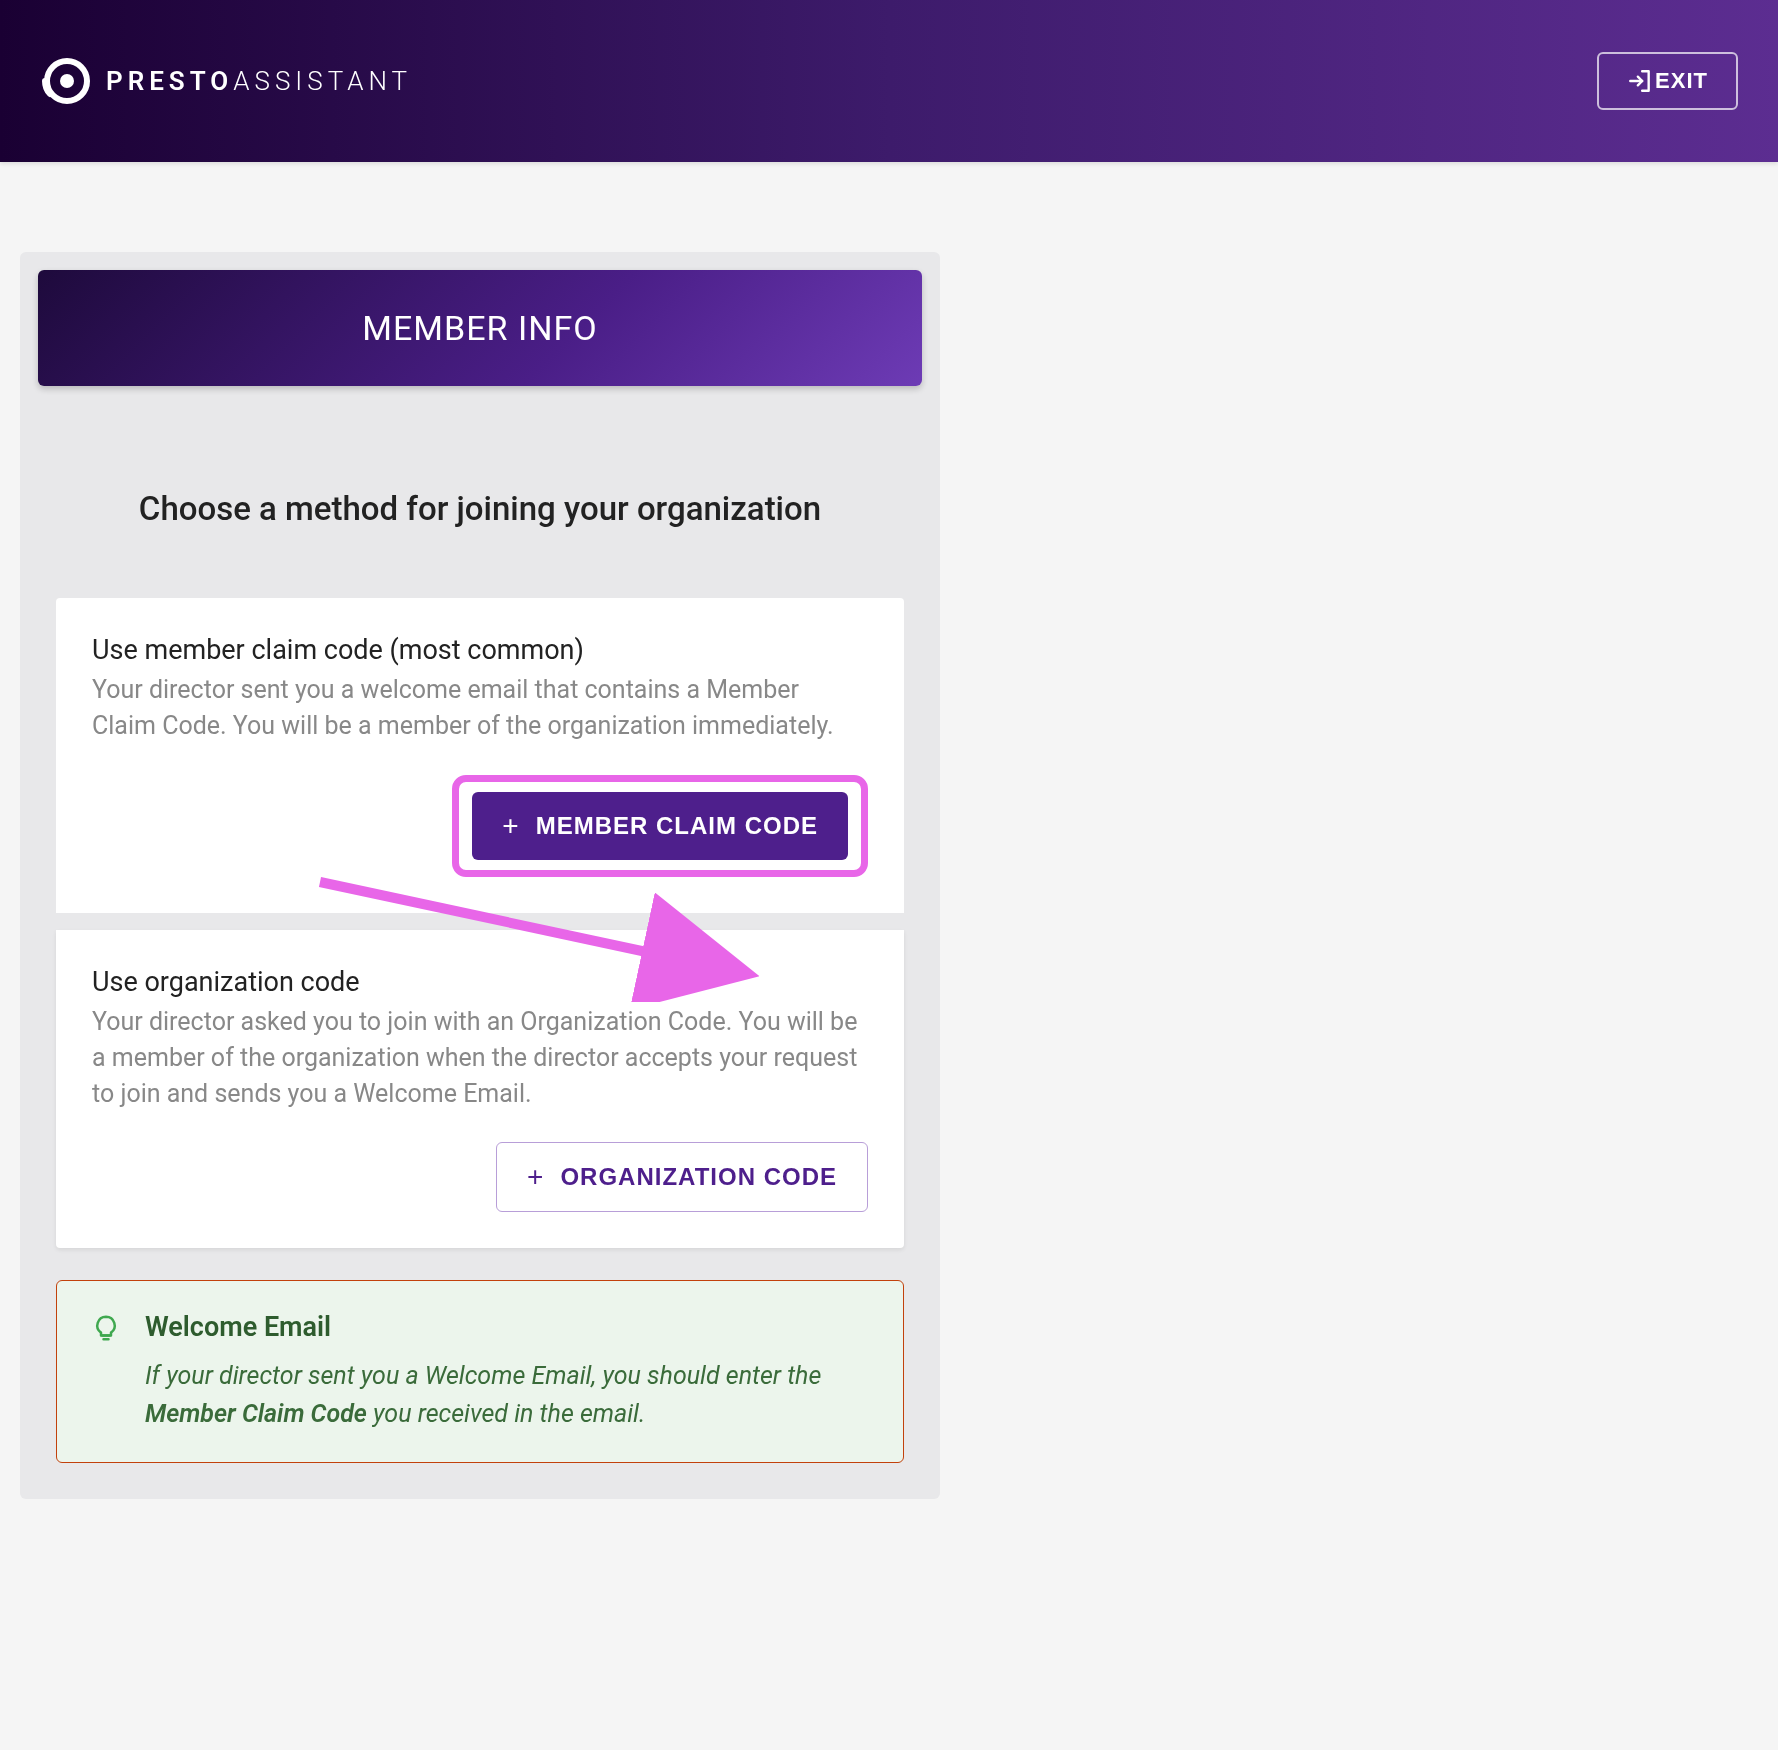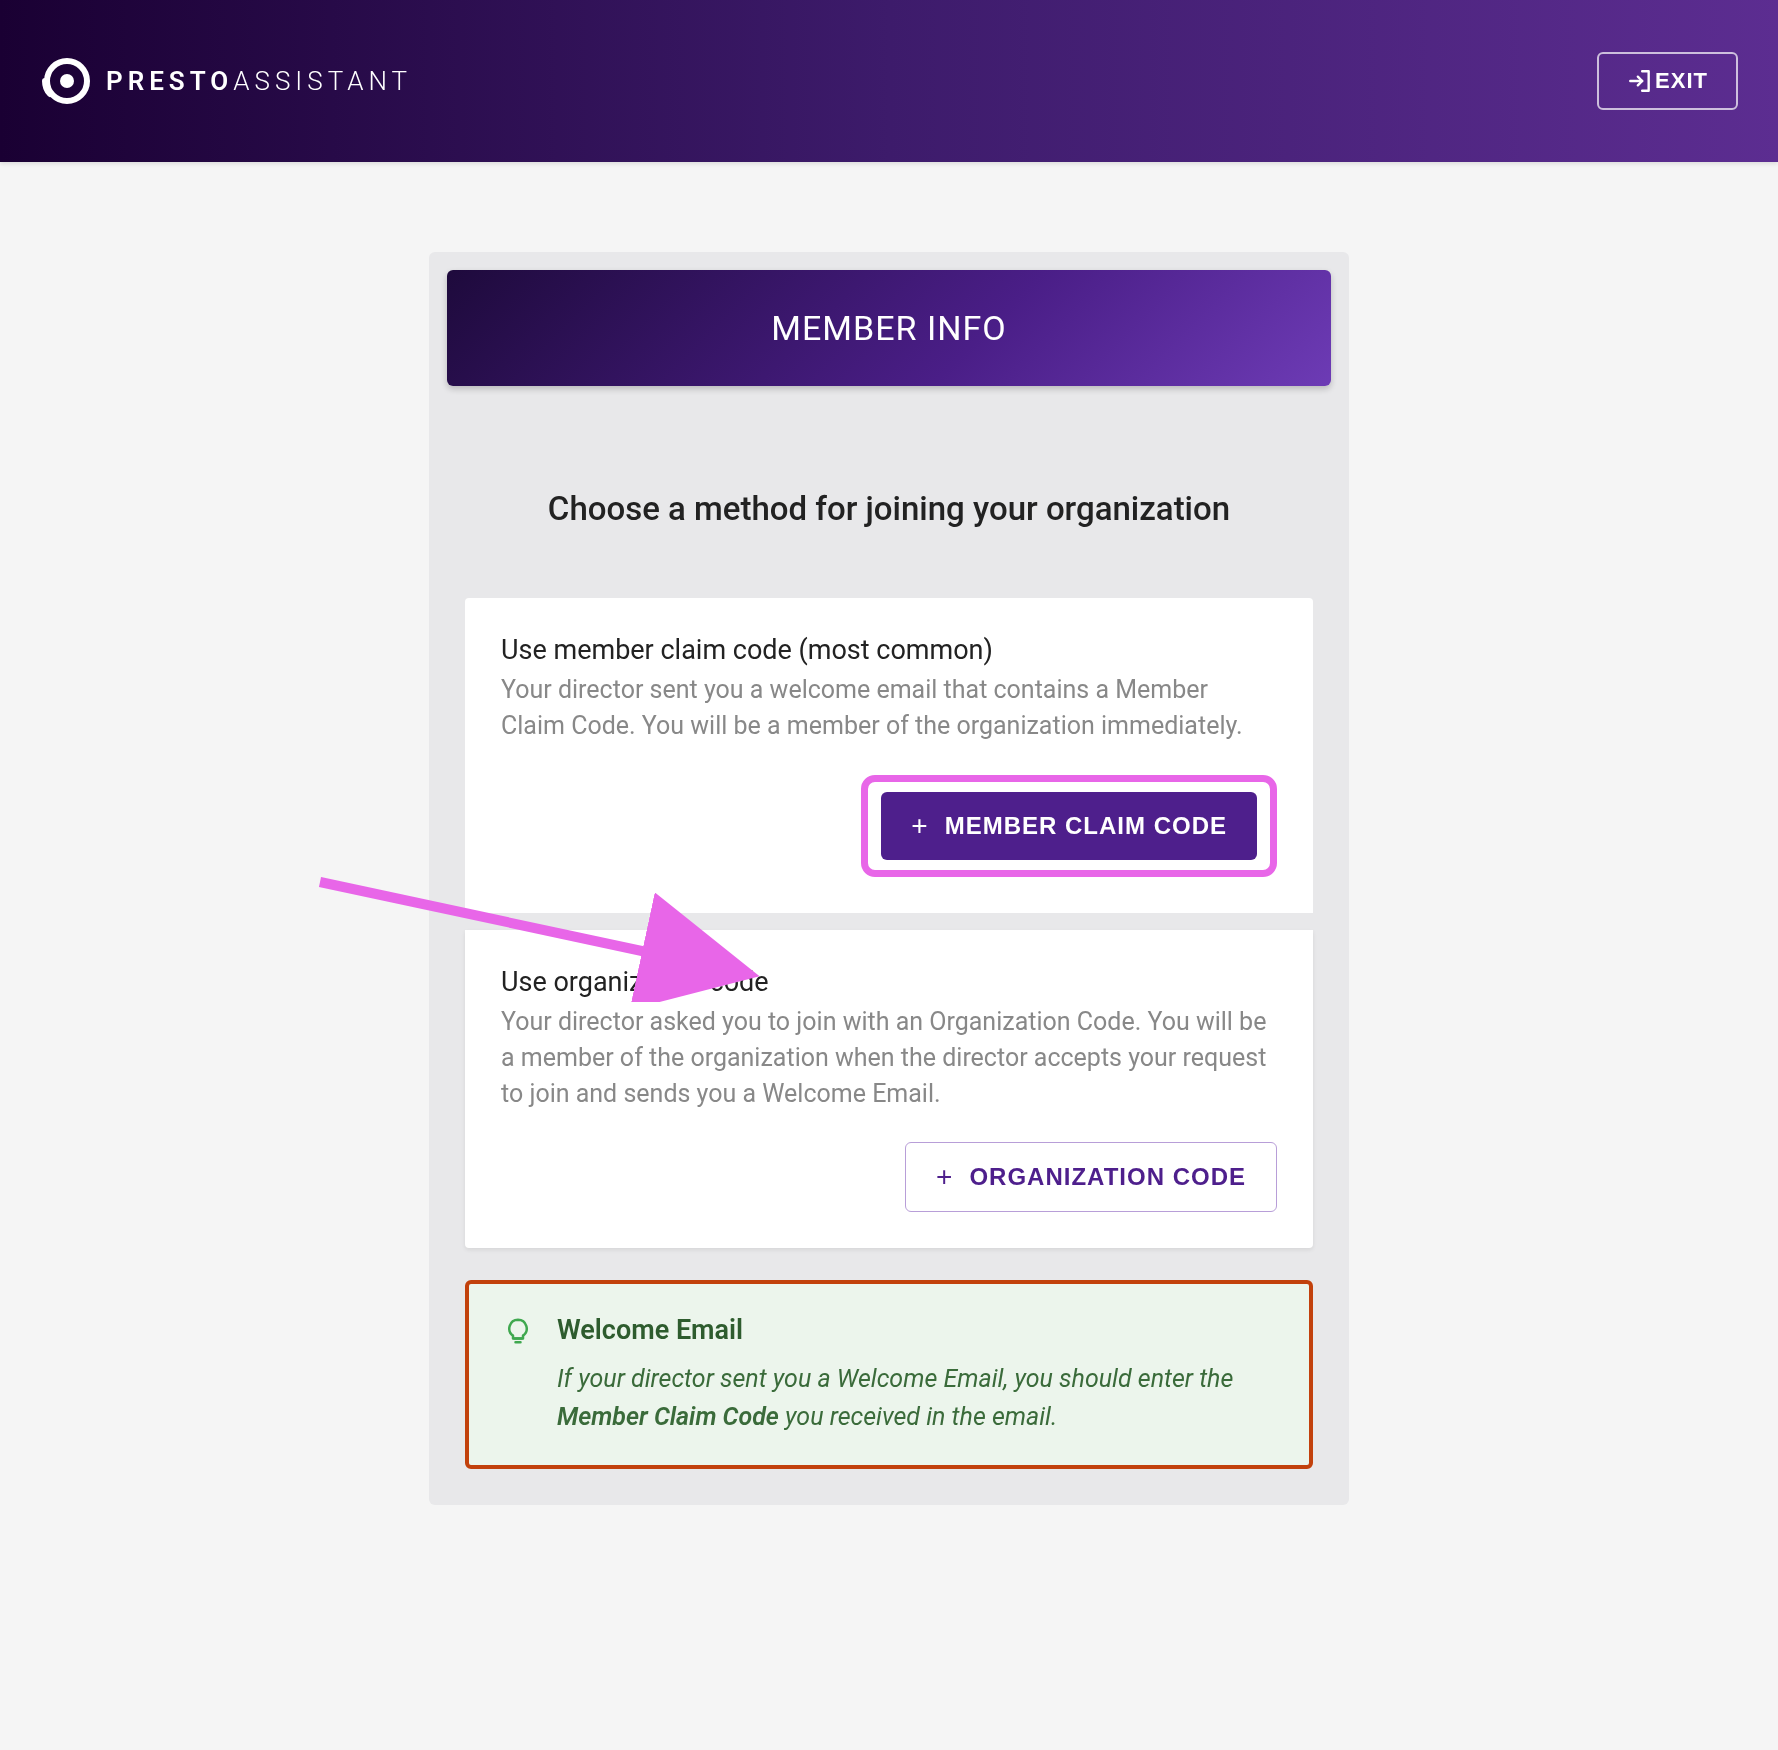--- a/index.html
+++ b/index.html
@@ -48,21 +48,21 @@
       display: flex;
       align-items: center;
       gap: 2px;
     }
     .exit-icon {
       width: 26px;
       height: 26px;
     }
     .main-container {
       display: flex;
-      justify-content: center;
+      justify-content: flex-start;
       padding: 90px 20px 60px;
     }
     .card-container {
       width: 920px;
       background: #e8e8ea;
       border-radius: 6px;
       padding: 18px;
     }
     .card-header {
       background: linear-gradient(135deg, #1e0a3c 0%, #4a1e87 60%, #6d3bb5 100%);
@@ -148,21 +148,21 @@
       align-items: center;
       gap: 16px;
     }
     .plus-icon {
       font-size: 28px;
       font-weight: 400;
       line-height: 1;
     }
     .tip-box {
       background: #ecf5ec;
-      border: 4px solid #c2410c;
+      border: 1px solid #c2410c;
       border-radius: 6px;
       margin: 32px 18px 18px;
       padding: 30px 34px;
       display: flex;
       gap: 24px;
       align-items: flex-start;
     }
     .bulb-icon {
       width: 30px;
       height: 30px;

